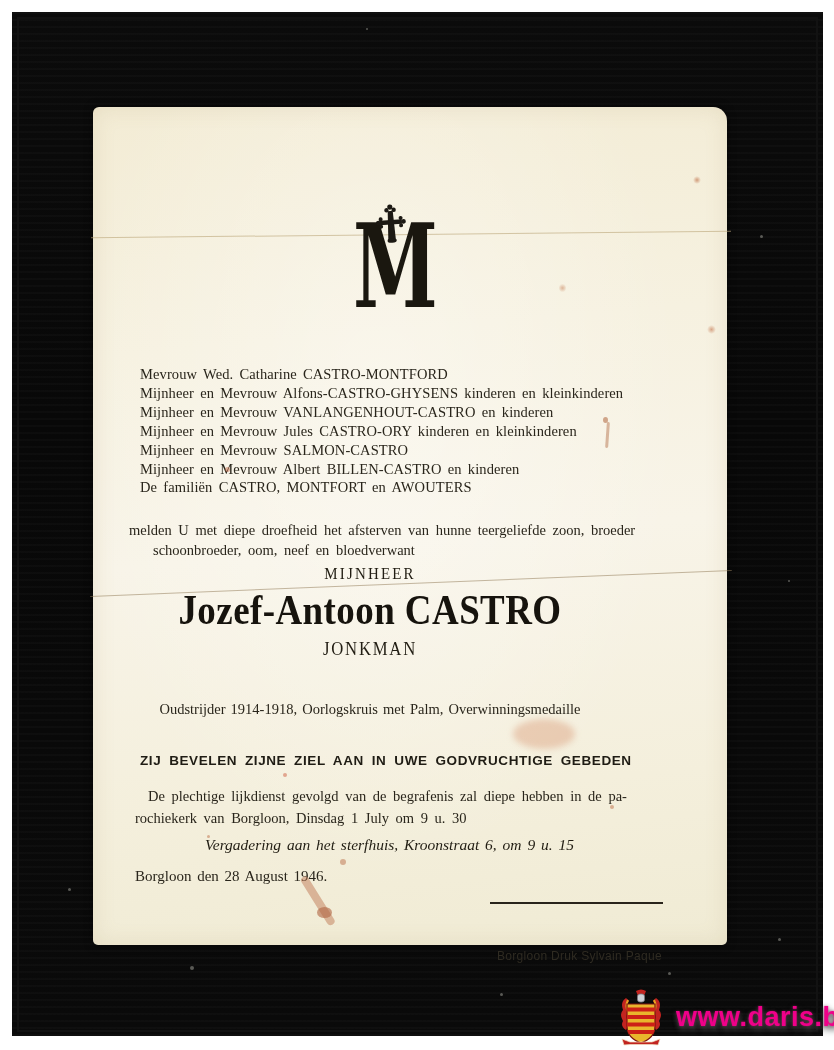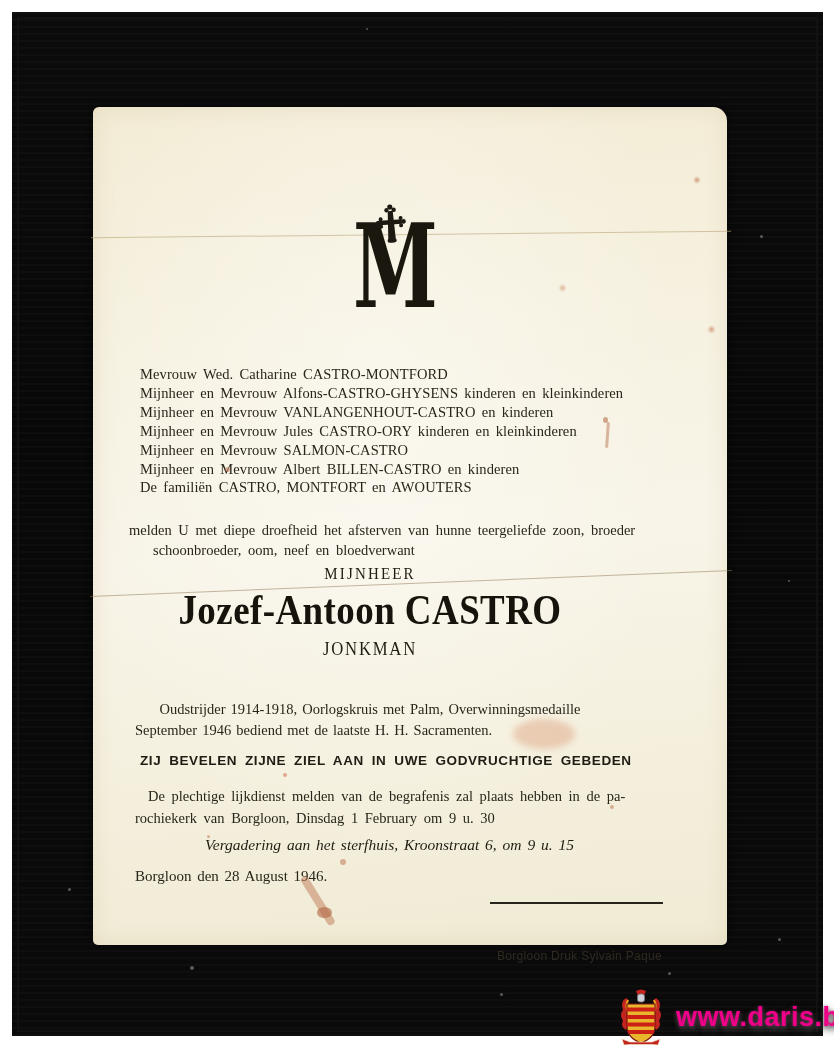--- a/index.html
+++ b/index.html
@@ -142,26 +142,25 @@
   </div>
 
   <div class="line notice1">melden U met diepe droefheid het afsterven van hunne teergeliefde zoon, broeder</div>
   <div class="line notice2">schoonbroeder, oom, neef en bloedverwant</div>
 
   <div class="centered salutation squeeze">MIJNHEER</div>
   <div class="centered deceased squeeze">Jozef-Antoon CASTRO</div>
   <div class="centered status squeeze">JONKMAN</div>
   <div class="centered honors">Oudstrijder 1914-1918, Oorlogskruis met Palm, Overwinningsmedaille</div>
 
-  <div class="line life2">September 1946 bediend met de laatste H. H. Sacramenten.</div>
 
   <div class="line prayer">ZIJ BEVELEN ZIJNE ZIEL AAN IN UWE GODVRUCHTIGE GEBEDEN</div>
 
-  <div class="line funeral1">De plechtige lijkdienst melden van de begrafenis zal plaats hebben in de pa-</div>
-  <div class="line funeral2">rochiekerk van Borgloon, Dinsdag 1 February om 9 u. 30</div>
+  <div class="line funeral1">De plechtige lijkdienst gevolgd van de begrafenis zal diepe hebben in de pa-</div>
+  <div class="line funeral2">rochiekerk van Borgloon, Dinsdag 1 July om 9 u. 30</div>
 
   <div class="line gathering">Vergadering aan het sterfhuis, Kroonstraat 6, om 9 u. 15</div>
   <div class="line dateline">Borgloon den 28 August 1946.</div>
 
   <div class="printer-rule"></div>
   <div class="line printer">Borgloon Druk Sylvain Paque</div>
 
   <div class="stain s1"></div>
   <div class="stain s2"></div>
   <div class="stain s3"></div>

